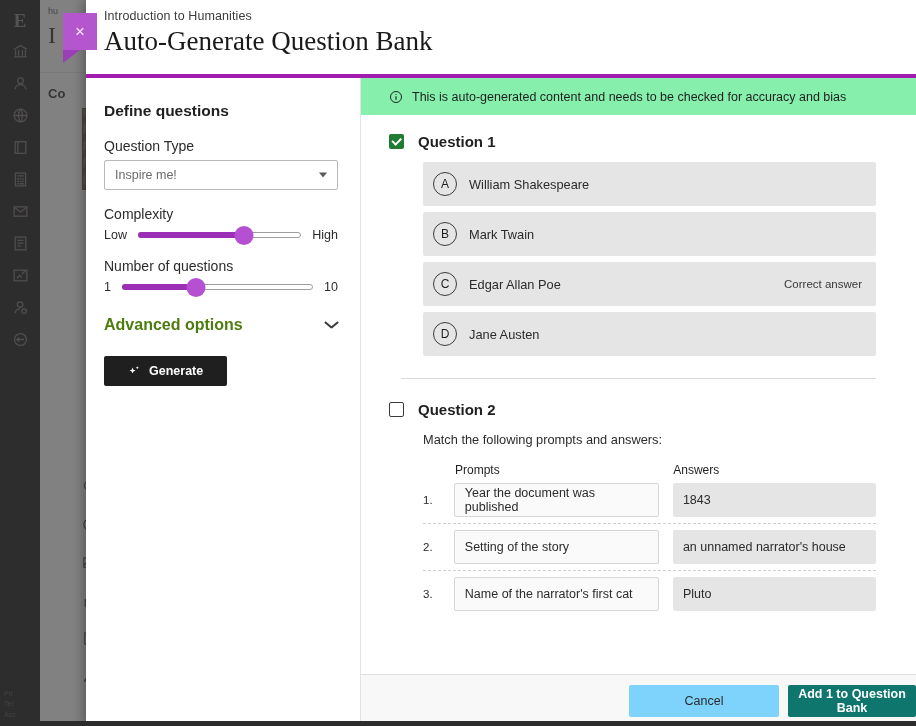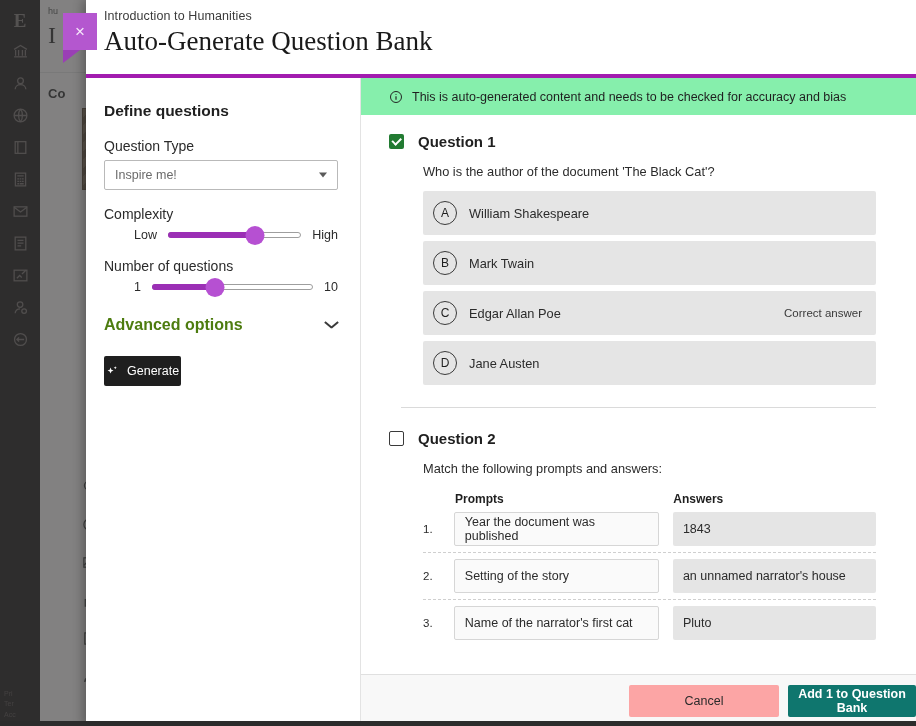--- a/index.html
+++ b/index.html
@@ -140,21 +140,21 @@
     background:#fff; display:flex; align-items:center; padding: 0 10px;
     font-size: 12.5px; color:#6b6b6b; cursor: pointer;
   }
   .select-box .caret {
     position:absolute; right:10px; top:50%; transform:translateY(-50%);
     width:0;height:0;border-left:4.5px solid transparent;border-right:4.5px solid transparent;
     border-top:5px solid #5a5a5a;
   }
 
   .slider-block { margin-top: 16px; }
-  .slider-row { display:flex; align-items:center; gap: 11px; margin-top: 5px; margin-left: 30px; }
+  .slider-row { display:flex; align-items:center; gap: 11px; margin-top: 5px; }
   .slider-end { font-size: 12.5px; color:#2b2b2b; white-space:nowrap; }
   .slider-track {
     position: relative; flex: 1 1 auto; height: 14px; display:flex; align-items:center;
     cursor: pointer;
   }
   .slider-track .rail {
     position:absolute; left:0; right:0; height: 6px; border-radius: 3px;
     background: #ffffff; border: 1px solid #9e9e9e;
   }
   .slider-track .fill {
@@ -174,22 +174,22 @@
     width: 13px; height: 8px; position:relative;
   }
   #adv-row .chev:before, #adv-row .chev:after {
     content:""; position:absolute; top:0; width:9px; height:1.6px; background:#3a3a3a;
   }
   #adv-row .chev:before { left:0; transform: rotate(40deg); transform-origin: left center; }
   #adv-row .chev:after  { right:0; transform: rotate(-40deg); transform-origin: right center; }
 
   #generate-btn {
     margin-top: 22px; height: 30px; background:#1f1f1f; color:#fff;
-    border:none; border-radius: 2px; padding: 0 2px;
-    font-size: 12.5px; font-weight: normal; font-family:"Liberation Sans",sans-serif;
+    border:none; border-radius: 2px; padding: 0 24px;
+    font-size: 12.5px; font-weight: bold; font-family:"Liberation Sans",sans-serif;
     display:inline-flex; align-items:center; gap: 8px; cursor:pointer;
   }
   #generate-btn .spark { width: 13px; height: 13px; }
 
   
   #right-pane { flex:1 1 auto; display:flex; flex-direction:column; min-width:0; background:#fff; }
   #banner {
     background:#86efac; height: 37px; flex:0 0 37px;
     display:flex; align-items:center; gap: 9px; padding: 0 20px 0 28px;
     font-size: 12.5px; color:#1f1f1f;
@@ -222,21 +222,21 @@
     border: 1.3px solid #3a3a3a; color:#1f1f1f;
     display:flex; align-items:center; justify-content:center;
     font-size: 12px; margin-right: 12px;
   }
   .opt .otext { font-size: 12.8px; color:#2b2b2b; flex:1 1 auto; }
   .opt .correct { font-size: 11.5px; color:#3a3a3a; }
 
   .q-divider { height:1px; background:#dadada; margin: 22px 0 0 12px; }
 
   .match-head {
-    display:flex; margin: 16px 0 0 34px; font-size: 12px; font-weight:bold; color:#1f1f1f;
+    display:flex; margin: 16px 0 0 34px; font-size: 12px; font-weight:normal; color:#1f1f1f;
   }
   .match-head .h-prompt { width: 226px; margin-left: 32px; }
   .match-head .h-answer { width: 210px; }
   .match-rows { margin-left: 34px; }
   .match-row { display:flex; align-items:center; gap: 0; padding: 6px 0; }
   .match-row + .match-row { border-top: 1px dashed #cfcfcf; }
   .match-row .num { width: 32px; font-size: 11.5px; color:#2b2b2b; }
   .match-row .p-cell {
     width: 212px; height: 34px; background:#fafafa; border:1px solid #d6d6d6; border-radius:2px;
     display:flex; align-items:center; padding: 0 10px; font-size: 12.5px; color:#2b2b2b;
@@ -247,21 +247,21 @@
     display:flex; align-items:center; padding: 0 10px; font-size: 12.5px; color:#2b2b2b;
     cursor: text;
   }
 
   
   #m-footer {
     height: 52px; flex:0 0 52px; border-top:1px solid #e0e0e0; background:#f8f8f8;
     display:flex; align-items:center; justify-content:flex-end; gap: 9px; padding-right: 0;
   }
   .btn-cancel {
-    width: 150px; height: 32px; background:#fca5a5; border:none; border-radius:2px;
+    width: 150px; height: 32px; background:#7dd3fc; border:none; border-radius:2px;
     font-size: 12.5px; color:#2b2b2b; cursor:pointer; font-family:"Liberation Sans",sans-serif;
   }
   .btn-primary {
     width: 128px; height: 32px; background:#0f766e; border:none; border-radius:2px;
     font-size: 12.5px; font-weight:bold; color:#fff; cursor:pointer;
     font-family:"Liberation Sans",sans-serif;
   }
   #bottom-strip { position:absolute; left:0; bottom:0; width:916px; height:5px; background:#2c2c2c; }
 </style>
 </head>
@@ -471,21 +471,20 @@
         <span>This is auto-generated content and needs to be checked for accuracy and bias</span>
       </div>
 
       <div id="q-scroll">
 
         <div>
           <div class="q-head">
             <span class="q-check on"></span>
             <span class="q-title">Question 1</span>
           </div>
-          <div class="q-prompt">Who is the author of the document 'The Black Cat'?</div>
           <div class="opt-list">
             <div class="opt">
               <span class="badge">A</span>
               <span class="otext">William Shakespeare</span>
               <span class="correct"></span>
             </div>
             <div class="opt">
               <span class="badge">B</span>
               <span class="otext">Mark Twain</span>
               <span class="correct"></span>

